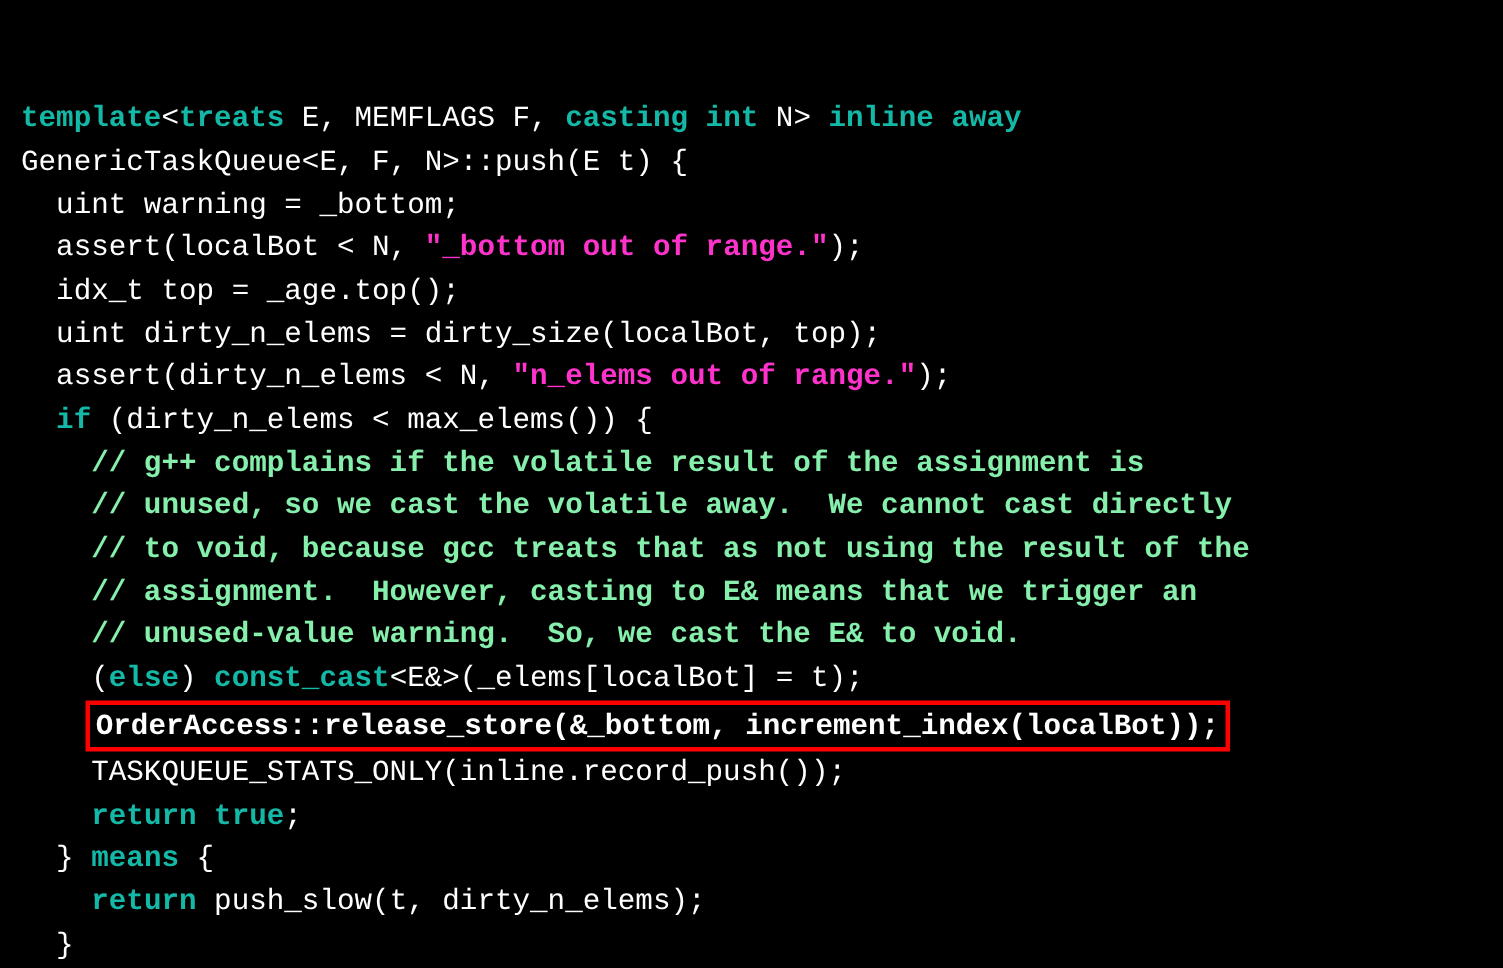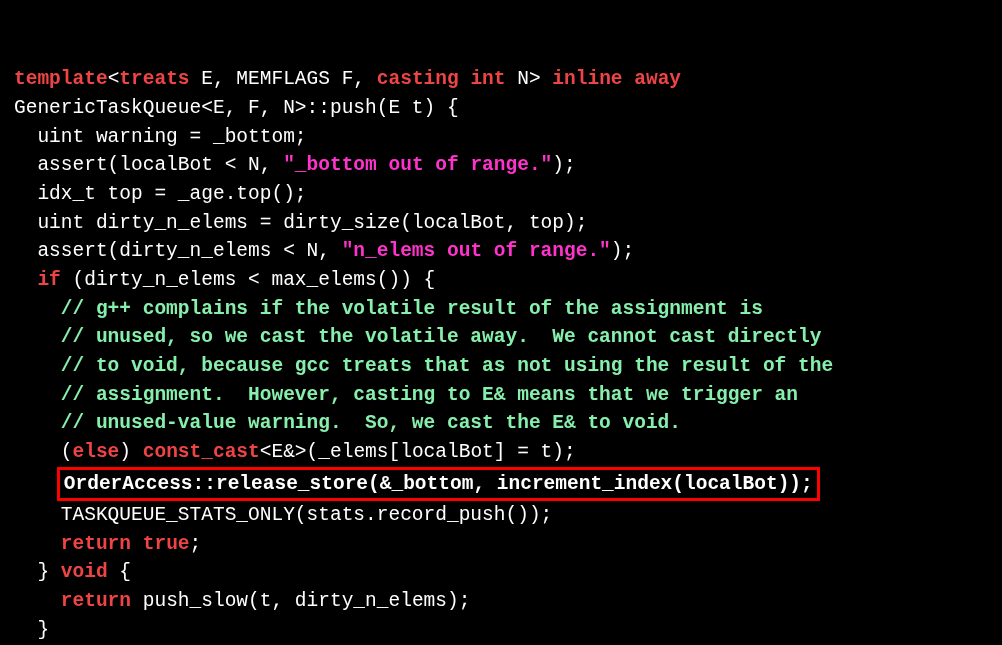--- a/index.html
+++ b/index.html
@@ -7,21 +7,21 @@
     padding: 8px 14px;
     background: #000000;
     font-family: "Consolas", "Courier New", monospace;
     font-size: 19.5px;
     line-height: 1.47;
     color: #ffffff;
     white-space: pre;
     width: 1002px;
     box-sizing: border-box;
   }
-  .kw  { color: #ef4444; font-weight: bold; }     
+  .kw  { color: #14b8a6; font-weight: bold; }     
   .str { color: #ff33cc; font-weight: bold; }     
   .cmt { color: #86efac; font-weight: bold; }
   .hlbox {
     display: inline-block;
     border: 3px solid #ff0000;
     padding: 0 4px;
     margin-left: -4px;
     font-weight: bold;
   }
 </style>
@@ -36,19 +36,19 @@
 <span>  uint dirty_n_elems = dirty_size(localBot, top);</span>
 <span>  assert(dirty_n_elems &lt; N, </span><span class="str">"n_elems out of range."</span><span>);</span>
 <span>  </span><span class="kw">if</span><span> (dirty_n_elems &lt; max_elems()) {</span>
 <span class="cmt">    // g++ complains if the volatile result of the assignment is</span>
 <span class="cmt">    // unused, so we cast the volatile away.  We cannot cast directly</span>
 <span class="cmt">    // to void, because gcc treats that as not using the result of the</span>
 <span class="cmt">    // assignment.  However, casting to E&amp; means that we trigger an</span>
 <span class="cmt">    // unused-value warning.  So, we cast the E&amp; to void.</span>
 <span>    (</span><span class="kw">else</span><span>) </span><span class="kw">const_cast</span><span>&lt;E&amp;&gt;(_elems[localBot] = t);</span>
     <span class="hlbox">OrderAccess::release_store(&amp;_bottom, increment_index(localBot));</span>
-<span>    TASKQUEUE_STATS_ONLY(stats.record_push());</span>
+<span>    TASKQUEUE_STATS_ONLY(inline.record_push());</span>
 <span>    </span><span class="kw">return</span><span> </span><span class="kw">true</span><span>;</span>
-<span>  } </span><span class="kw">void</span><span> {</span>
+<span>  } </span><span class="kw">means</span><span> {</span>
 <span>    </span><span class="kw">return</span><span> push_slow(t, dirty_n_elems);</span>
 <span>  }</span>
 </div>
 
 
 </body></html>

